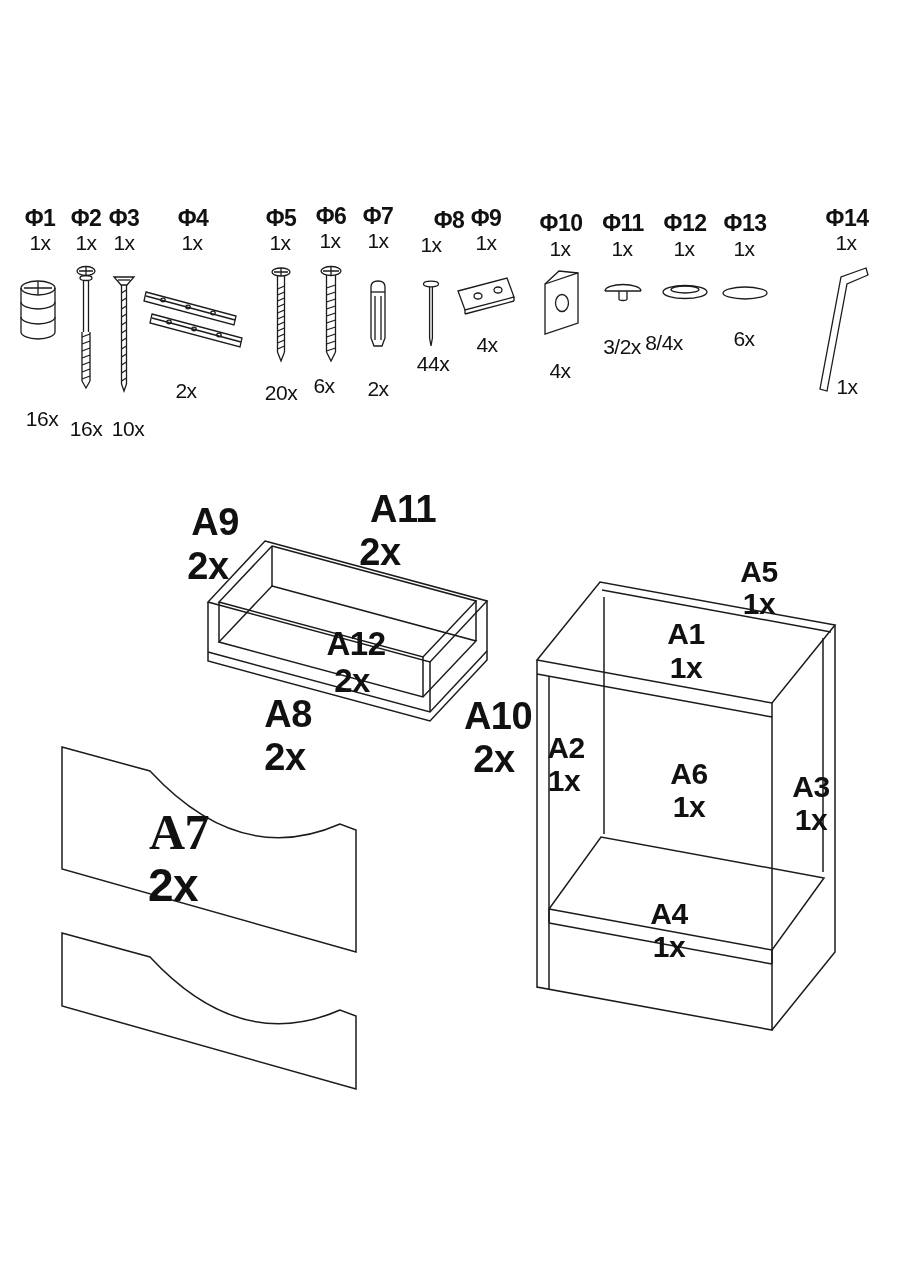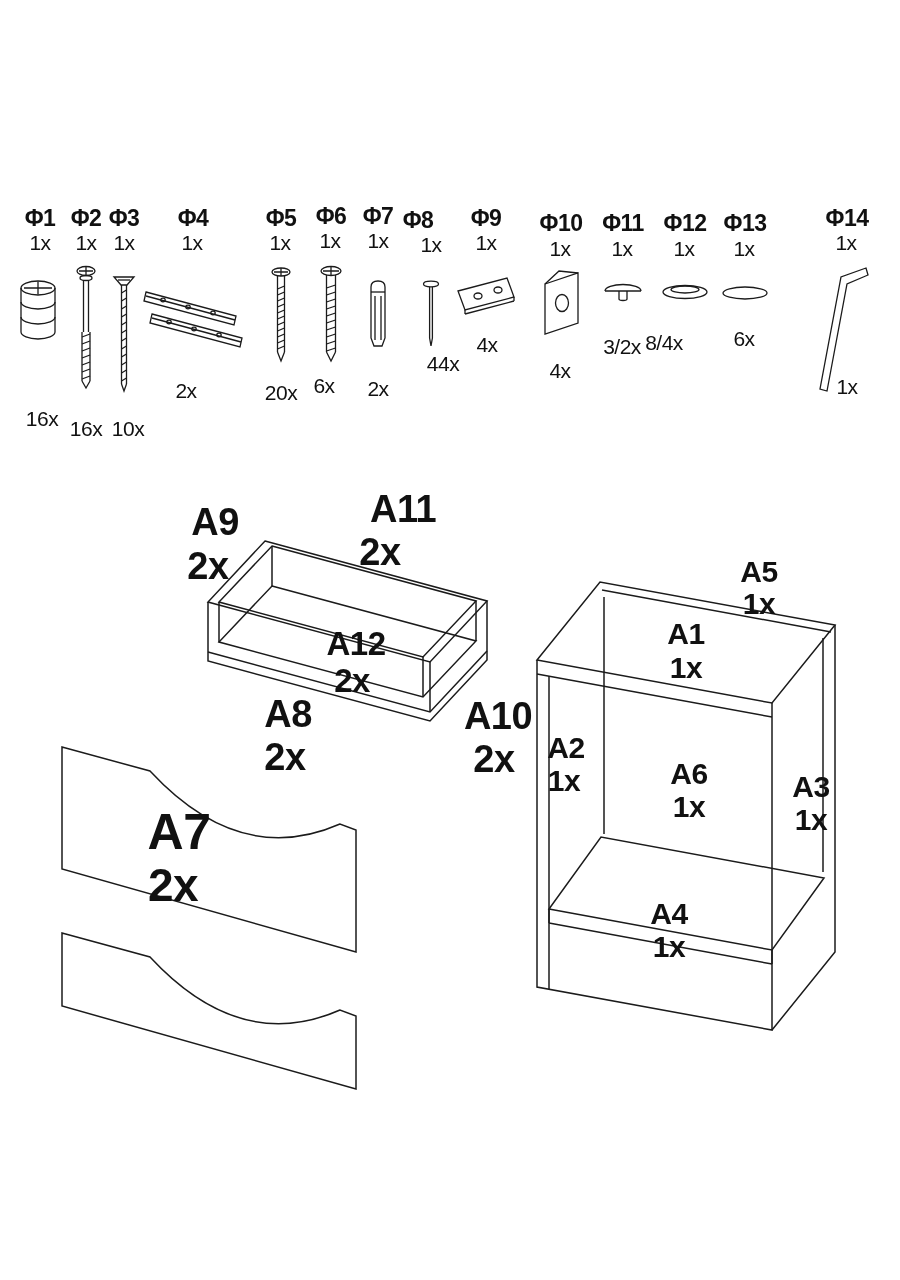--- a/index.html
+++ b/index.html
@@ -12,21 +12,21 @@
   }
   #art .thin path, #art .thin ellipse, #art .thin polygon { stroke-width:1.3; }
   .t { position:absolute; transform:translateX(-50%); white-space:nowrap; letter-spacing:-0.5px; line-height:1.05; }
   .hw-id  { font-size:23px; font-weight:700; }
   .hw-per { font-size:21px; font-weight:400; }
   .hw-qty { font-size:21px; font-weight:400; }
   .pl     { font-weight:700; }
   .f38 { font-size:38px; }
   .f34 { font-size:33px;text-align:right; }
   .f30 { font-size:30px; }
-  .f50 { font-size:50px; }
+  .f50 { font-size:50px;font-family:Liberation Serif, serif; }
   .f46 { font-size:46px; }
 </style>
 </head>
 <body>
 
 <div id="stage">
 
   <svg id="art" viewBox="0 0 900 1280">
 
     <g class="thin">
@@ -183,23 +183,23 @@
   <span class="t hw-qty" style="left:281px;top:382px">20x</span>
 
   <span class="t hw-id" style="left:331px;top:204px">Φ6</span>
   <span class="t hw-per" style="left:330px;top:230px">1x</span>
   <span class="t hw-qty" style="left:324px;top:375px">6x</span>
 
   <span class="t hw-id" style="left:378px;top:204px">Φ7</span>
   <span class="t hw-per" style="left:378px;top:230px">1x</span>
   <span class="t hw-qty" style="left:378px;top:378px">2x</span>
 
-  <span class="t hw-id" style="left:418px;top:208px">Φ8</span>
+  <span class="t hw-id" style="left:449px;top:208px">Φ8</span>
   <span class="t hw-per" style="left:431px;top:234px">1x</span>
-  <span class="t hw-qty" style="left:443px;top:353px">44x</span>
+  <span class="t hw-qty" style="left:433px;top:353px">44x</span>
 
   <span class="t hw-id" style="left:486px;top:206px">Φ9</span>
   <span class="t hw-per" style="left:486px;top:232px">1x</span>
   <span class="t hw-qty" style="left:487px;top:334px">4x</span>
 
   <span class="t hw-id" style="left:561px;top:211px">Φ10</span>
   <span class="t hw-per" style="left:560px;top:238px">1x</span>
   <span class="t hw-qty" style="left:560px;top:360px">4x</span>
 
   <span class="t hw-id" style="left:623px;top:211px">Φ11</span>

